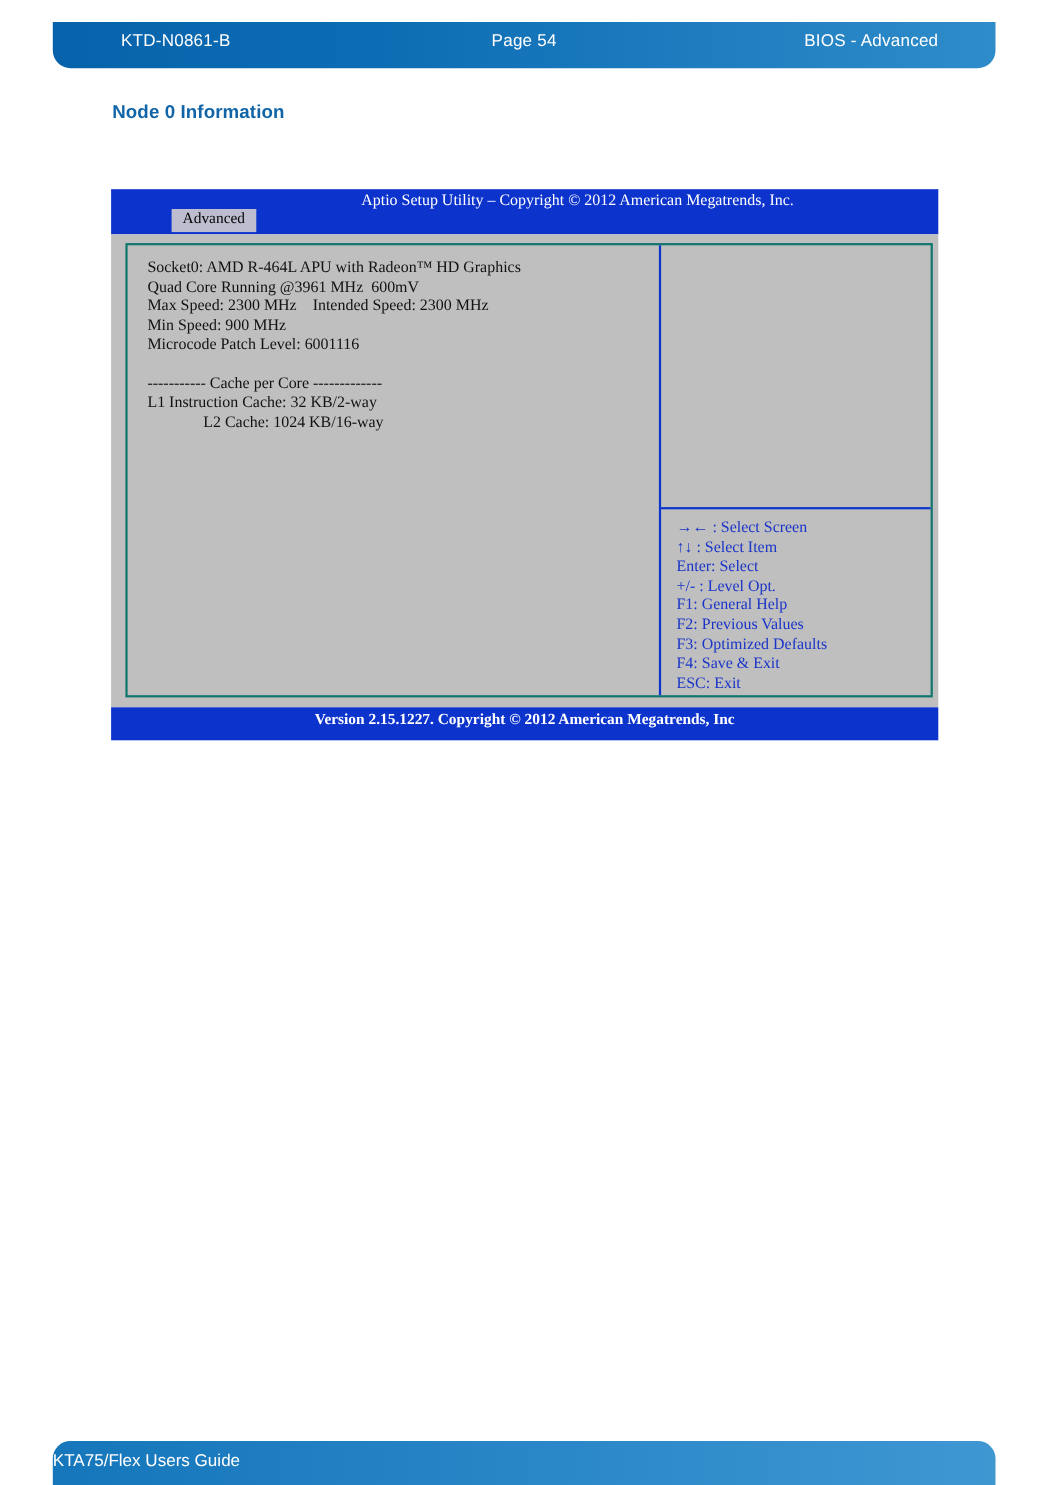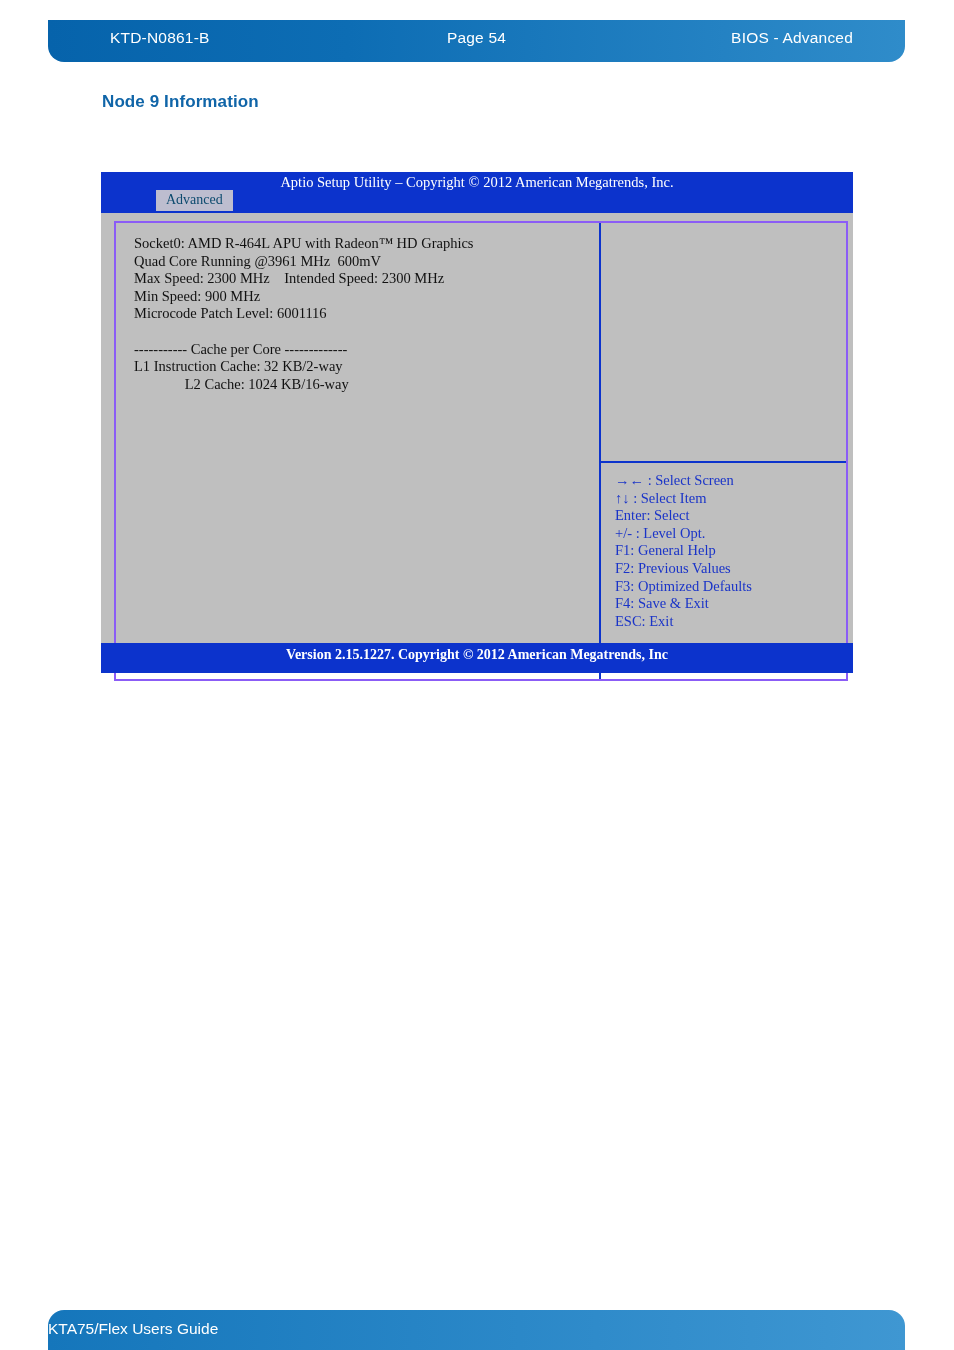--- a/index.html
+++ b/index.html
@@ -70,46 +70,47 @@
     background: #0c33cc;
   }
   .bios-titlebar .aptio-line {
     position: absolute;
     left: 0; top: 2px;
     width: 752px;
     text-align: center;
     color: #ffffff;
     font-size: 14.5px;
     white-space: nowrap;
+    padding-left: 48px;
   }
   .bios-tab {
     position: absolute;
     left: 55px;
     top: 18px;
     padding: 1px 10px 2px 10px;
     background: #bdbdcf;
-    color: #0c4a6e;
+    color: #000000;
     font-size: 14px;
     line-height: 18px;
   }
 
   .bios-body {
     position: absolute;
     left: 0; top: 41px;
     width: 752px;
     height: 430px;
     background: #bfbfbf;
     box-sizing: border-box;
     padding: 8px 5px 5px 13px;
   }
   .bios-frame {
     position: relative;
     width: 734px;
-    height: 460px;
-    border: 2px solid #8b5cf6;
+    height: 413px;
+    border: 2px solid #0f766e;
     box-sizing: border-box;
     display: flex;
   }
   .bios-main {
     width: 485px;
     box-sizing: border-box;
     border-right: 2px solid #0c33cc;
     padding: 12px 0 0 18px;
   }
   .bios-side {
@@ -182,21 +183,21 @@
 </style>
 </head>
 <body>
 
 <div class="page-header">
   <div class="hdr-left">KTD-N0861-B</div>
   <div class="hdr-center">Page 54</div>
   <div class="hdr-right">BIOS  - Advanced</div>
 </div>
 
-<div class="section-title">Node 9 Information</div>
+<div class="section-title">Node 0 Information</div>
 
 <div class="bios">
 
   <div class="bios-titlebar">
     <div class="aptio-line">Aptio Setup Utility  –  Copyright © 2012 American Megatrends, Inc.</div>
     <div class="bios-tab">Advanced</div>
   </div>
 
   <div class="bios-body">
     <div class="bios-frame">

